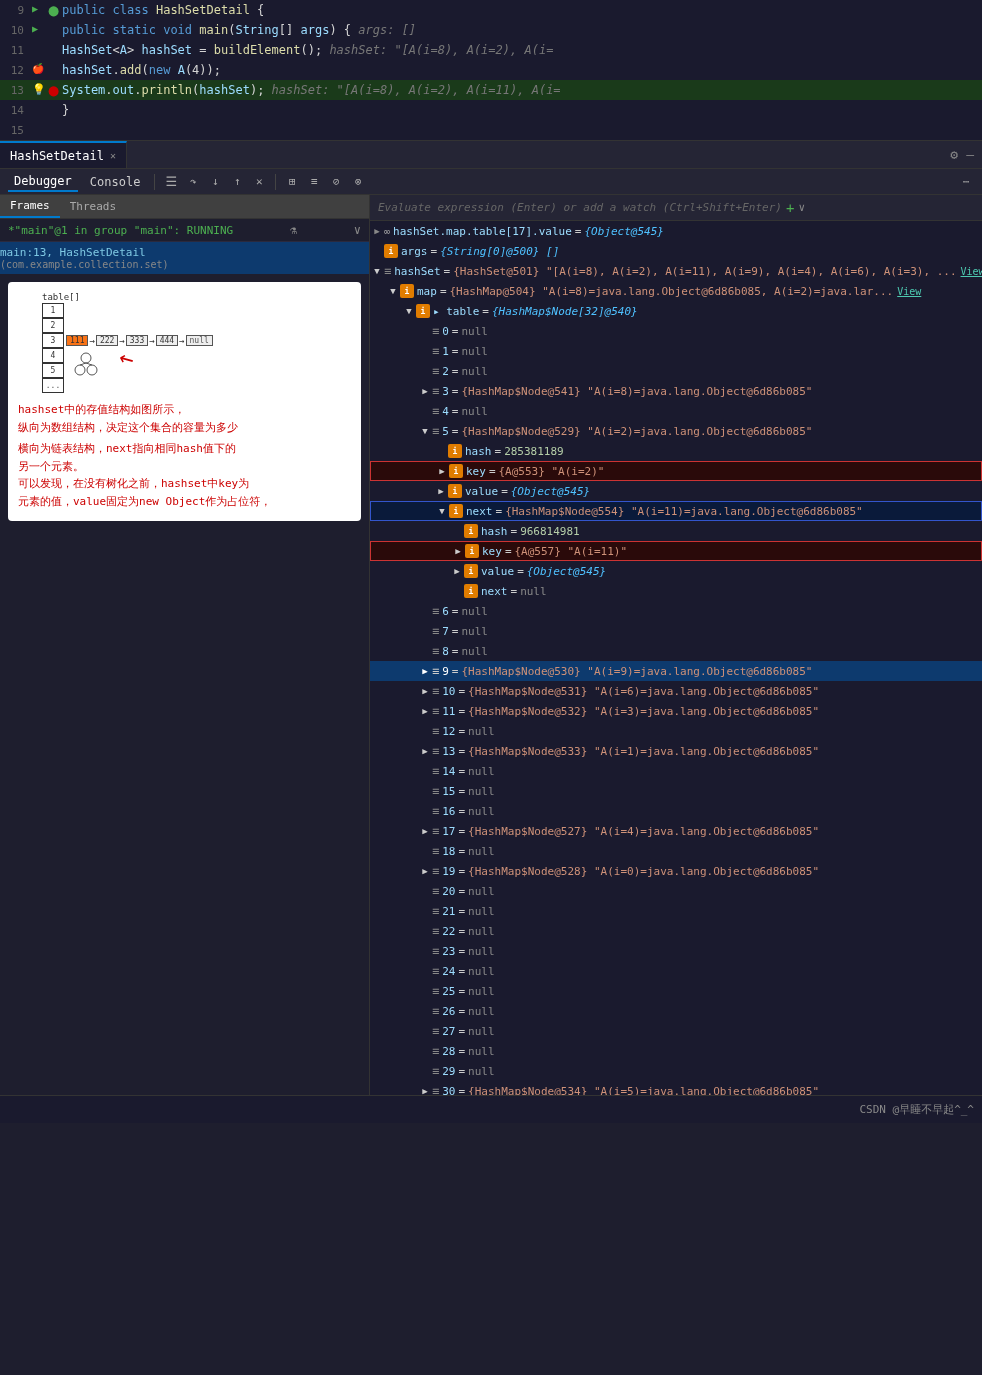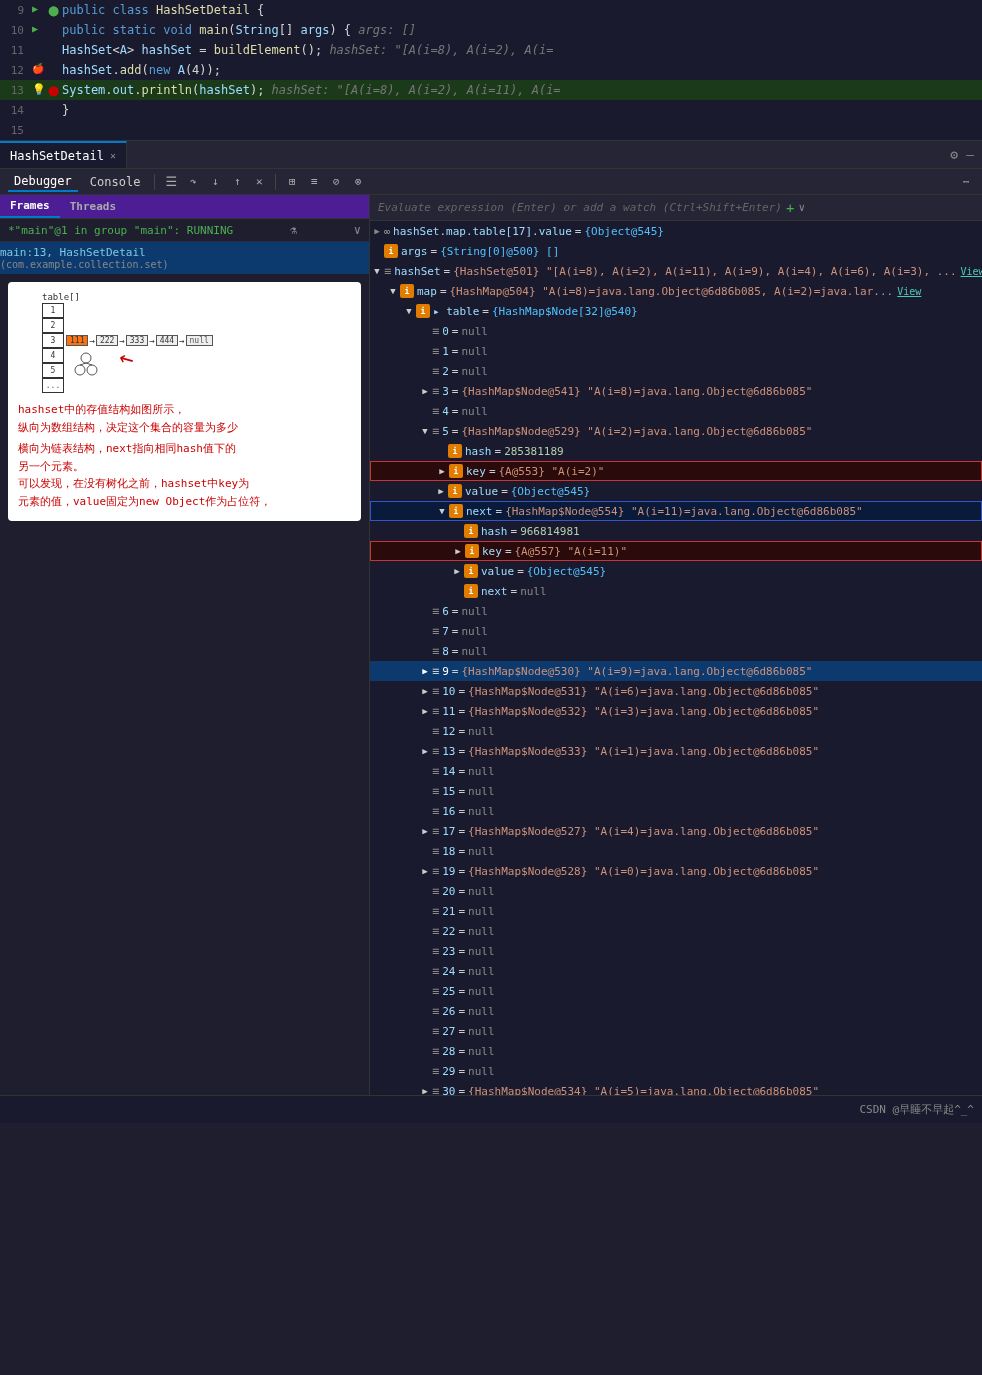--- a/index.html
+++ b/index.html
@@ -131,24 +131,23 @@
     .left-panel {
       width: 370px;
       background: #1e1e2e;
       border-right: 1px solid #333;
       display: flex;
       flex-direction: column;
       flex-shrink: 0;
     }
     .frames-tabs {
       display: flex;
-      background: #4c1d95;
+      background: #404040;
       height: 24px;
       border-bottom: 1px solid #333;
-      font-weight: bold;
     }
     .frames-tab {
       padding: 0 10px;
       font-size: 11px;
       color: #aaa;
       display: flex;
       align-items: center;
       cursor: pointer;
     }
     .frames-tab.active { color: #fff; border-bottom: 2px solid #007acc; }
@@ -272,21 +271,21 @@
       font-weight: bold;
       margin-right: 3px;
     }
     .icon-orange { background: #e07c00; color: #fff; }
     .var-name { color: #9cdcfe; font-size: 11px; }
     .var-eq { color: #ccc; font-size: 11px; margin: 0 3px; }
     .var-val { color: #ce9178; font-size: 11px; }
     .var-val-num { color: #b5cea8; }
     .var-val-null { color: #888; }
     .var-val-str { color: #ce9178; }
-    .var-val-obj { color: #4fc1ff; }
+    .var-val-obj { color: #4fc1ff; font-style: italic; }
     .var-link { color: #4ec9b0; font-size: 10px; margin-left: 4px; cursor: pointer; text-decoration: underline; }
     .highlight-box {
       border: 1px solid #cc3333;
       background: #2a0a0a;
     }
     .highlight-blue {
       border: 1px solid #3355cc;
       background: #0a1a3a;
     }
 

